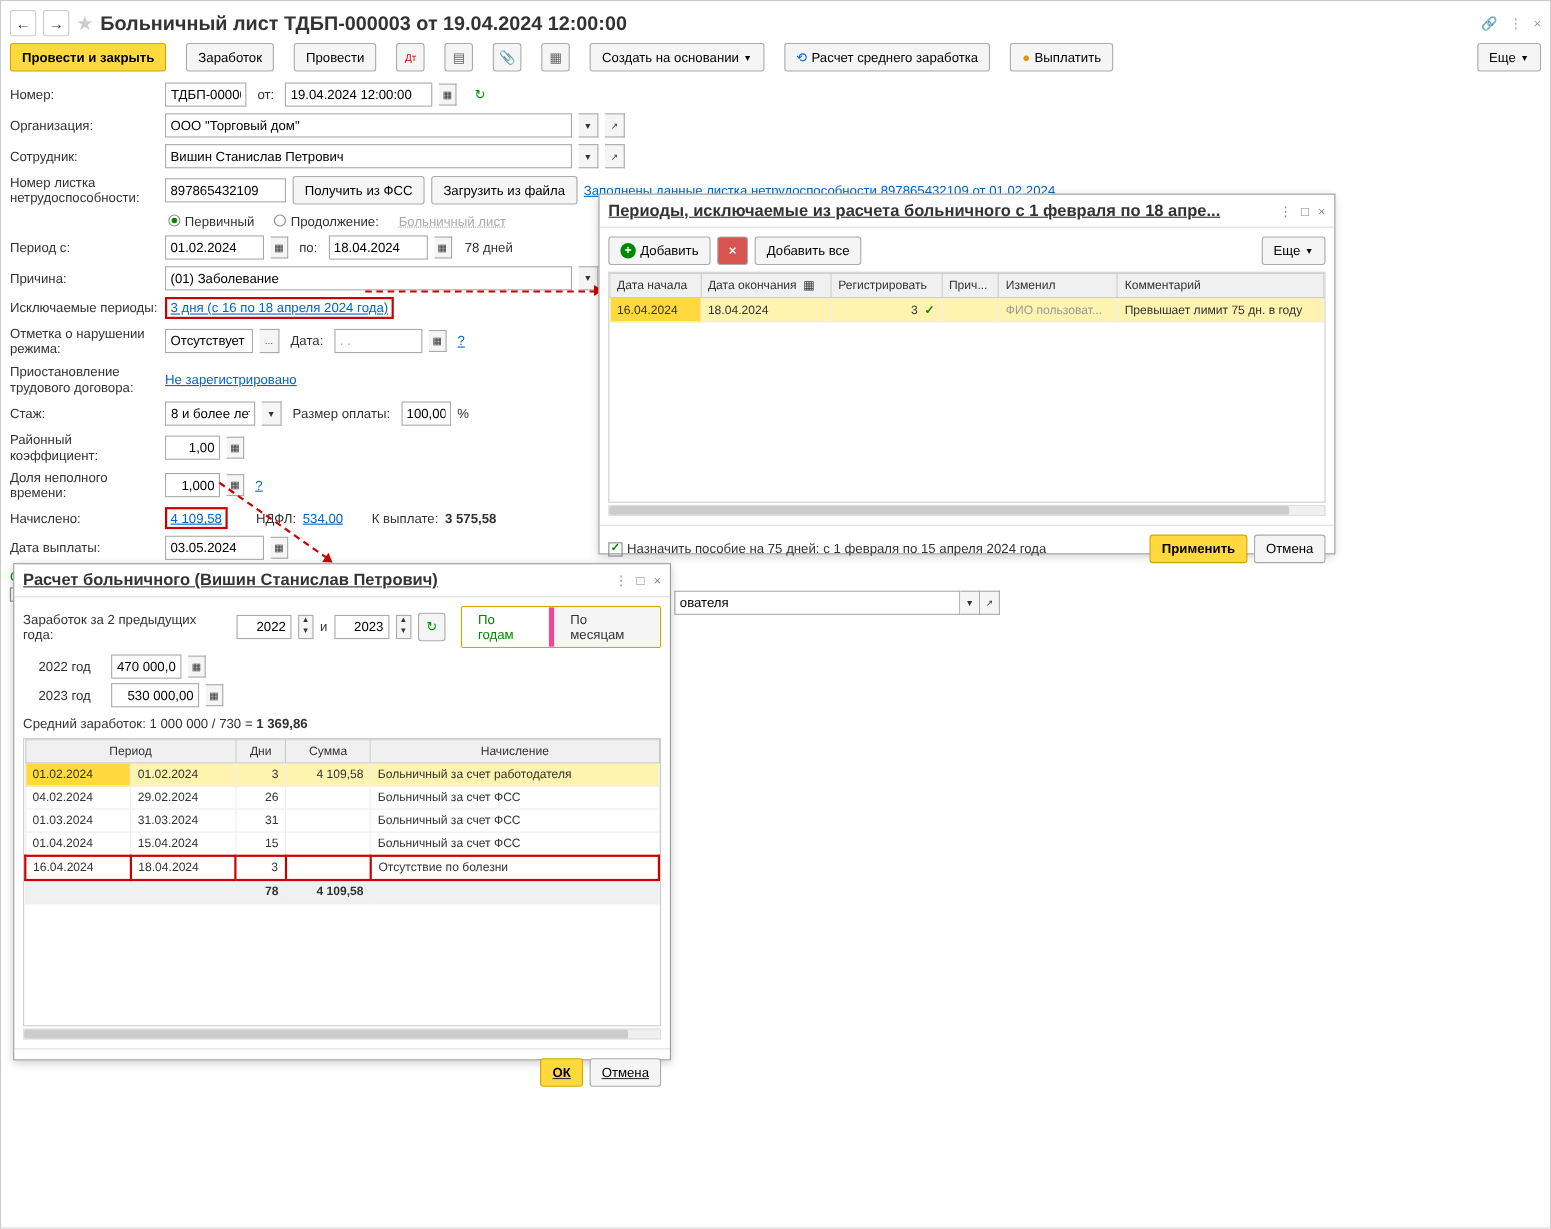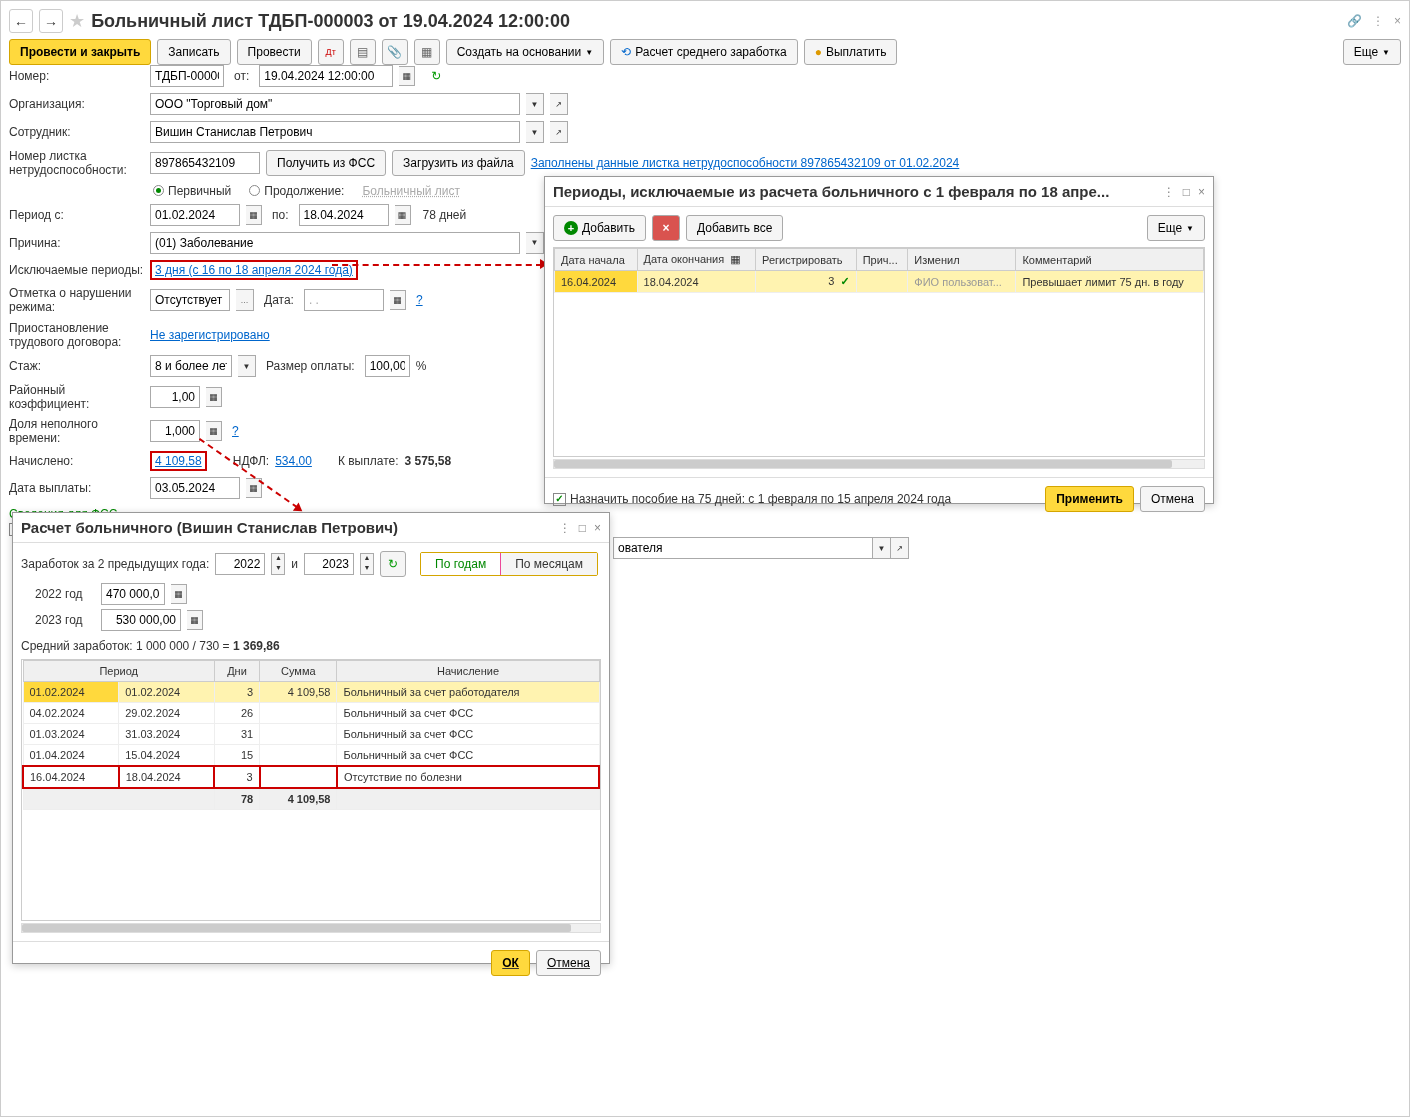--- a/index.html
+++ b/index.html
@@ -4,21 +4,21 @@
 <style>
 * { box-sizing: border-box; font-family: Arial, sans-serif; }
 body { margin: 0; background: #fff; font-size: 12px; color: #333; position: relative; width: 1410px; height: 1117px; overflow: hidden; }
 .main-window { position: absolute; top: 0; left: 0; right: 0; bottom: 0; border: 1px solid #ccc; background: #fff; padding: 8px; }
 .title-bar { display: flex; align-items: center; gap: 6px; margin-bottom: 6px; }
 .nav-btn { width: 24px; height: 24px; border: 1px solid #ccc; background: #fff; border-radius: 3px; display: flex; align-items: center; justify-content: center; cursor: pointer; font-size: 14px; }
 .star-icon { font-size: 18px; color: #ccc; }
 .title-text { font-size: 18px; font-weight: bold; flex: 1; }
 .title-right { display: flex; gap: 10px; align-items: center; color: #999; }
 .link-icon { cursor: pointer; }
-.toolbar { display: flex; gap: 6px; align-items: center; flex-wrap: wrap; }
+.toolbar { display: flex; gap: 18px; align-items: center; margin-bottom: 10px; flex-wrap: wrap; }
 .btn { padding: 4px 10px; border: 1px solid #aaa; border-radius: 3px; background: #f5f5f5; cursor: pointer; font-size: 12px; display: inline-flex; align-items: center; gap: 4px; height: 26px; }
 .btn-yellow { background: #ffd93d; border-color: #d4a500; font-weight: bold; }
 .btn-icon { width: 26px; padding: 0; justify-content: center; }
 .btn-more { margin-left: auto; }
 .form-row { display: flex; align-items: center; margin-bottom: 6px; gap: 6px; }
 .form-label { width: 135px; font-size: 12px; }
 .form-label-2line { width: 135px; font-size: 12px; line-height: 1.2; }
 .input { border: 1px solid #aaa; padding: 2px 4px; font-size: 12px; height: 22px; background: #fff; }
 .input-date { width: 90px; }
 .input-wide { width: 370px; }
@@ -26,21 +26,21 @@
 .link { color: #0066cc; text-decoration: underline; cursor: pointer; }
 .section-green { color: #008800; margin-top: 8px; }
 .radio { display: inline-flex; align-items: center; gap: 4px; margin-right: 12px; }
 .radio-circle { width: 11px; height: 11px; border: 1px solid #888; border-radius: 50%; display: inline-flex; align-items: center; justify-content: center; }
 .radio-dot { width: 5px; height: 5px; background: #008800; border-radius: 50%; }
 .red-box { border: 2px solid #cc0000; padding: 1px 3px; display: inline-block; }
 .arrow-line { position: absolute; border-top: 2px dashed #cc0000; }
 .arrow-head { position: absolute; width: 0; height: 0; border-style: solid; }
 .dialog { position: absolute; background: #fff; border: 1px solid #999; box-shadow: 0 2px 8px rgba(0,0,0,0.2); }
 .dialog-header { display: flex; align-items: center; padding: 6px 8px; border-bottom: 1px solid #ddd; }
-.dialog-title { font-size: 15px; font-weight: bold; flex: 1; white-space: nowrap; overflow: hidden; text-overflow: ellipsis; }
+.dialog-title { font-size: 15px; font-weight: bold; flex: 1; white-space: nowrap; overflow: hidden; text-overflow: ellipsis; text-decoration: underline; }
 .dialog-ctrl { display: flex; gap: 8px; color: #888; }
 .dialog-ctrl span { cursor: pointer; }
 .dialog-body { padding: 8px; }
 .table1c { width: 100%; border-collapse: collapse; }
 .table1c th { background: #f0f0f0; border: 1px solid #ccc; padding: 4px 6px; text-align: left; font-weight: normal; font-size: 11px; }
 .table1c td { border: 1px solid #eee; padding: 4px 6px; font-size: 11px; }
 .row-sel { background: #fff3b0; }
 .row-sel td:first-child { background: #ffd93d; }
 .dialog-footer { display: flex; gap: 6px; padding: 8px; border-top: 1px solid #ddd; align-items: center; }
 .checkbox { display: inline-flex; align-items: center; gap: 4px; }
@@ -53,21 +53,21 @@
 .red-row td:first-child { border-left: 2px solid #cc0000 !important; }
 .red-row td:last-child { border-right: 2px solid #cc0000 !important; }
 .scrollbar-h { height: 10px; background: #f0f0f0; border: 1px solid #ddd; position: relative; }
 .scrollbar-thumb { position: absolute; background: #ccc; height: 100%; border-radius: 2px; }
 .green-check { color: #008800; font-weight: bold; }
 .calendar-icon { width: 16px; height: 20px; border: 1px solid #aaa; border-left: none; background: #f5f5f5; display: inline-flex; align-items: center; justify-content: center; font-size: 9px; cursor: pointer; }
 .del-btn { width: 28px; height: 26px; border: 1px solid #aaa; border-radius: 3px; background: #d9534f; color: #fff; display: inline-flex; align-items: center; justify-content: center; cursor: pointer; font-weight: bold; }
 .add-circle { width: 14px; height: 14px; border-radius: 50%; background: #008800; color: #fff; display: inline-flex; align-items: center; justify-content: center; font-size: 11px; font-weight: bold; }
 .disabled-link { color: #aaa; text-decoration: underline dotted; }
 .toggle-wrap { display: inline-flex; border: 1px solid #d4a500; border-radius: 2px; overflow: hidden; }
-.toggle-wrap .toggle-btn { border: none; border-right: 1px solid #ec4899; }
+.toggle-wrap .toggle-btn { border: none; border-right: 5px solid #ec4899; }
 .toggle-wrap .toggle-btn:last-child { border-right: none; }
 .small-icon { color: #666; }
 </style>
 </head>
 <body>
 
 <div class="main-window">
   <div class="title-bar">
     <div class="nav-btn">←</div>
     <div class="nav-btn">→</div>
@@ -75,21 +75,21 @@
     <span class="title-text">Больничный лист ТДБП-000003 от 19.04.2024 12:00:00</span>
     <div class="title-right">
       <span class="link-icon">🔗</span>
       <span class="link-icon">⋮</span>
       <span class="link-icon">×</span>
     </div>
   </div>
 
   <div class="toolbar">
     <button class="btn btn-yellow">Провести и закрыть</button>
-    <button class="btn">Записать</button>
+    <button class="btn">Заработок</button>
     <button class="btn">Провести</button>
     <button class="btn btn-icon">
         <span style="color:#c00;font-size:9px;">Дт</span>
       </button>
     <button class="btn btn-icon">
         <span class="small-icon">▤</span>
       </button>
     <button class="btn btn-icon">
         <span class="small-icon">📎</span>
       </button>

